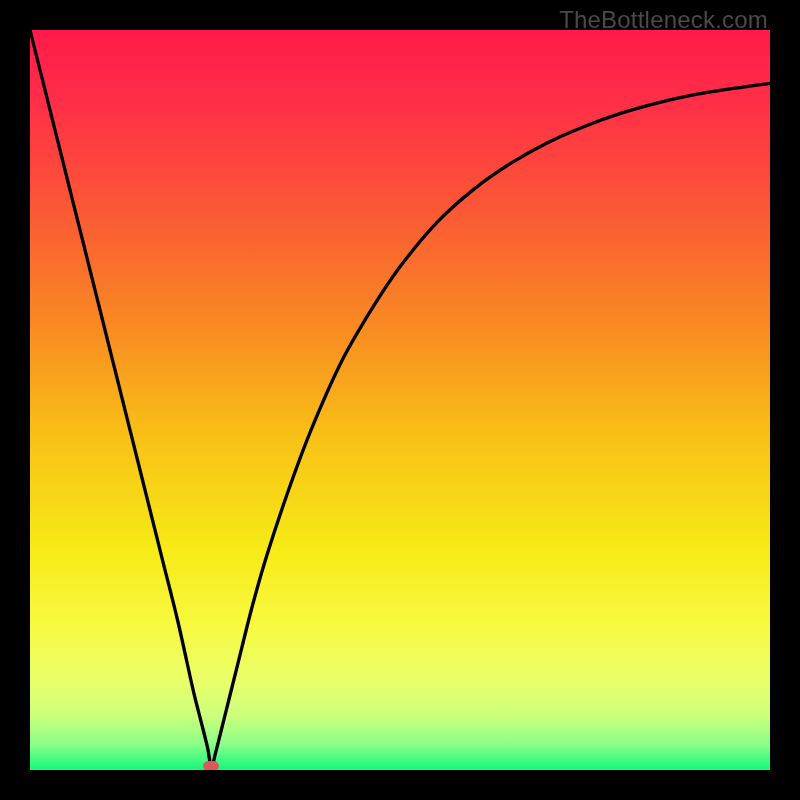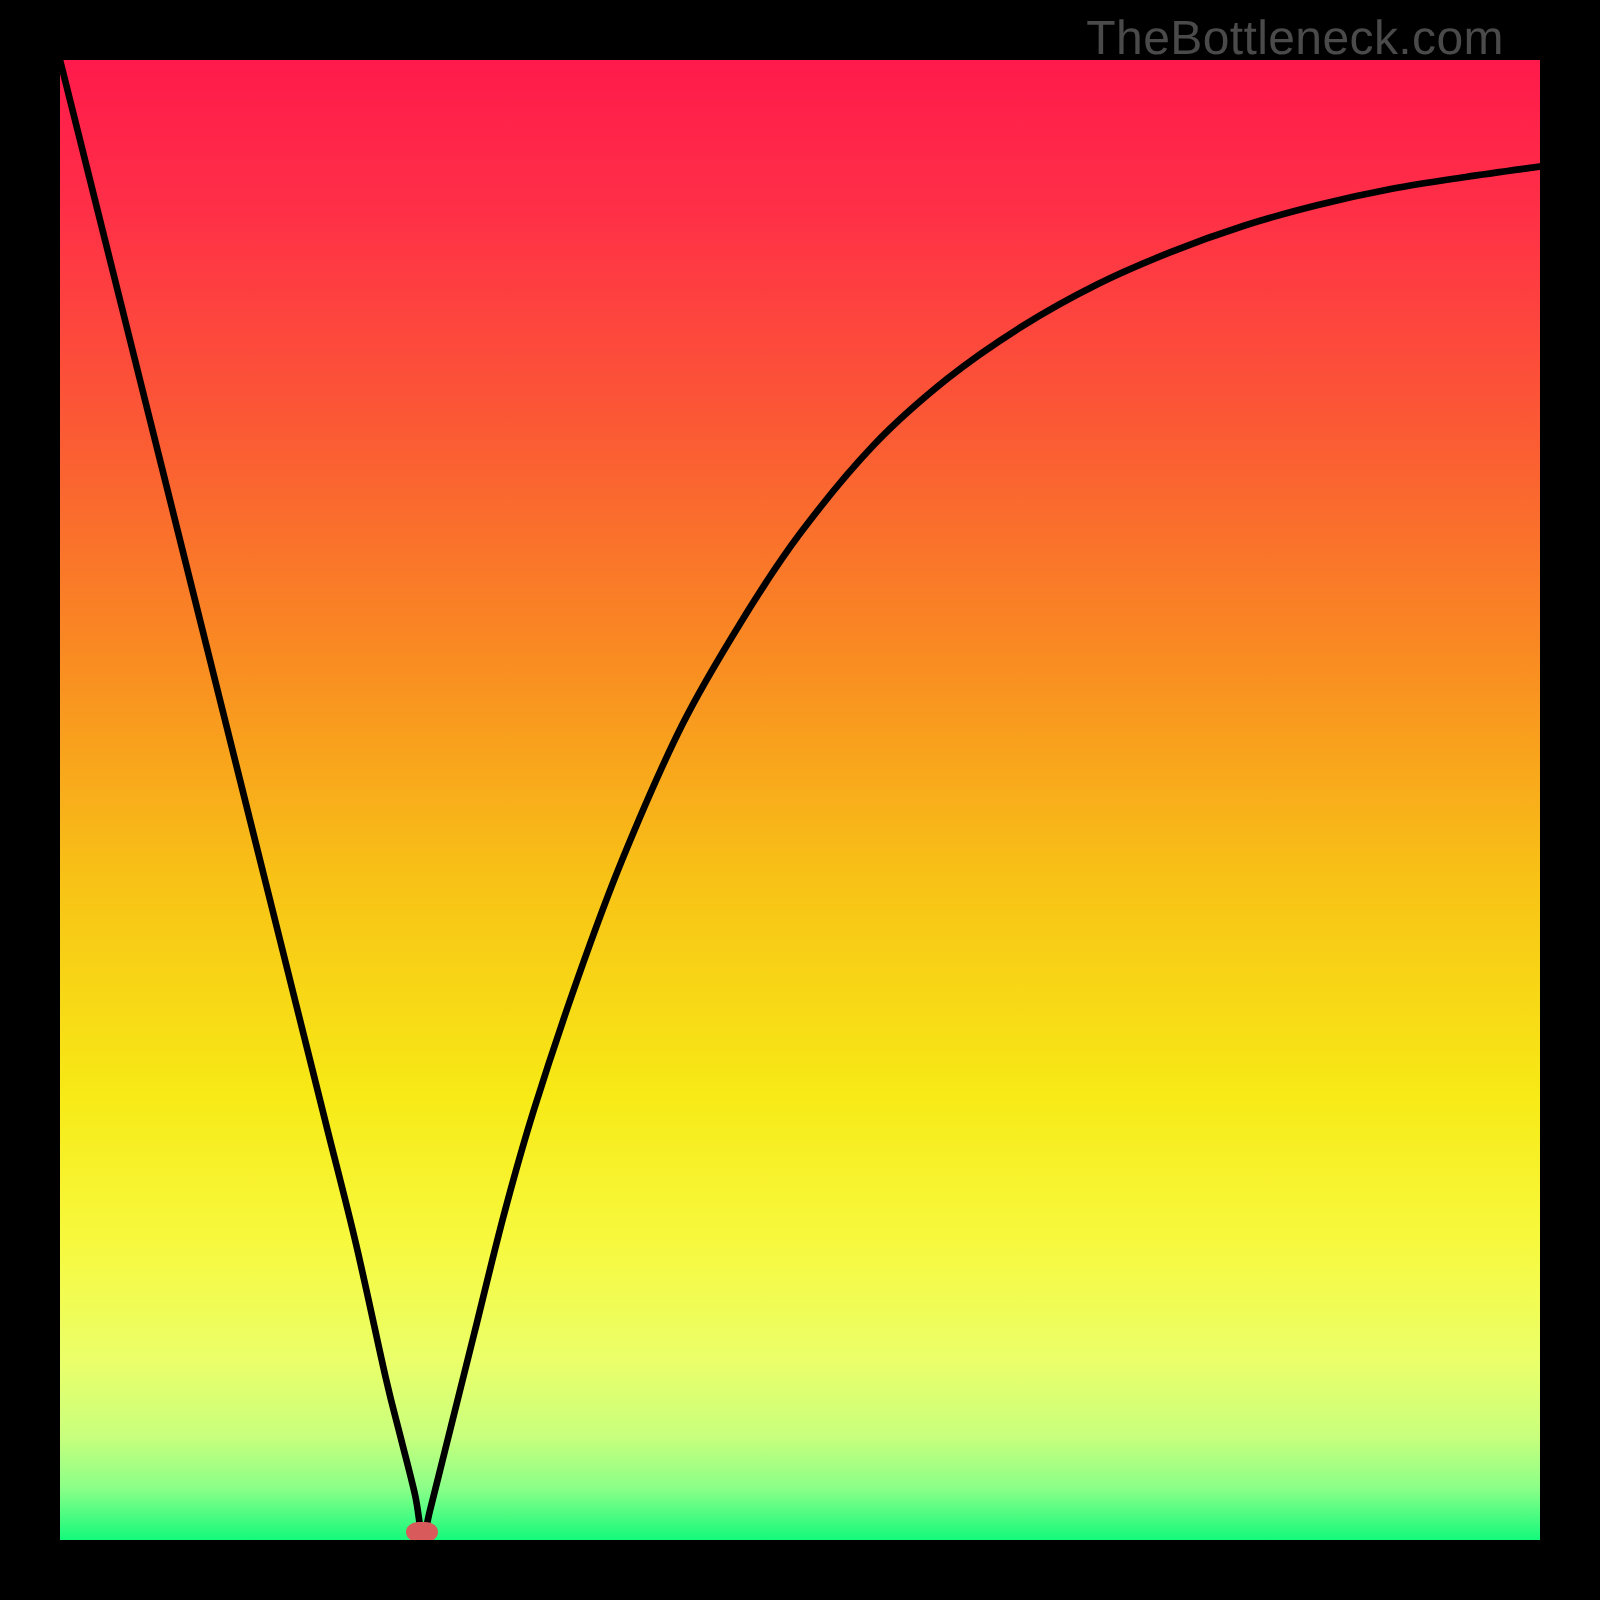--- a/index.html
+++ b/index.html
@@ -30,21 +30,21 @@
   .gradient {
     position: absolute;
     left: 0;
     top: 0;
     width: 100%;
     height: 100%;
   }
   .watermark {
     position: absolute;
     top: 6px;
-    right: 48px;
+    right: 32px;
     color: #4a4a4a;
     font-size: 24px;
     font-weight: 500;
     letter-spacing: 0.2px;
     user-select: none;
   }
   .marker {
     position: absolute;
     width: 16px;
     height: 10px;

